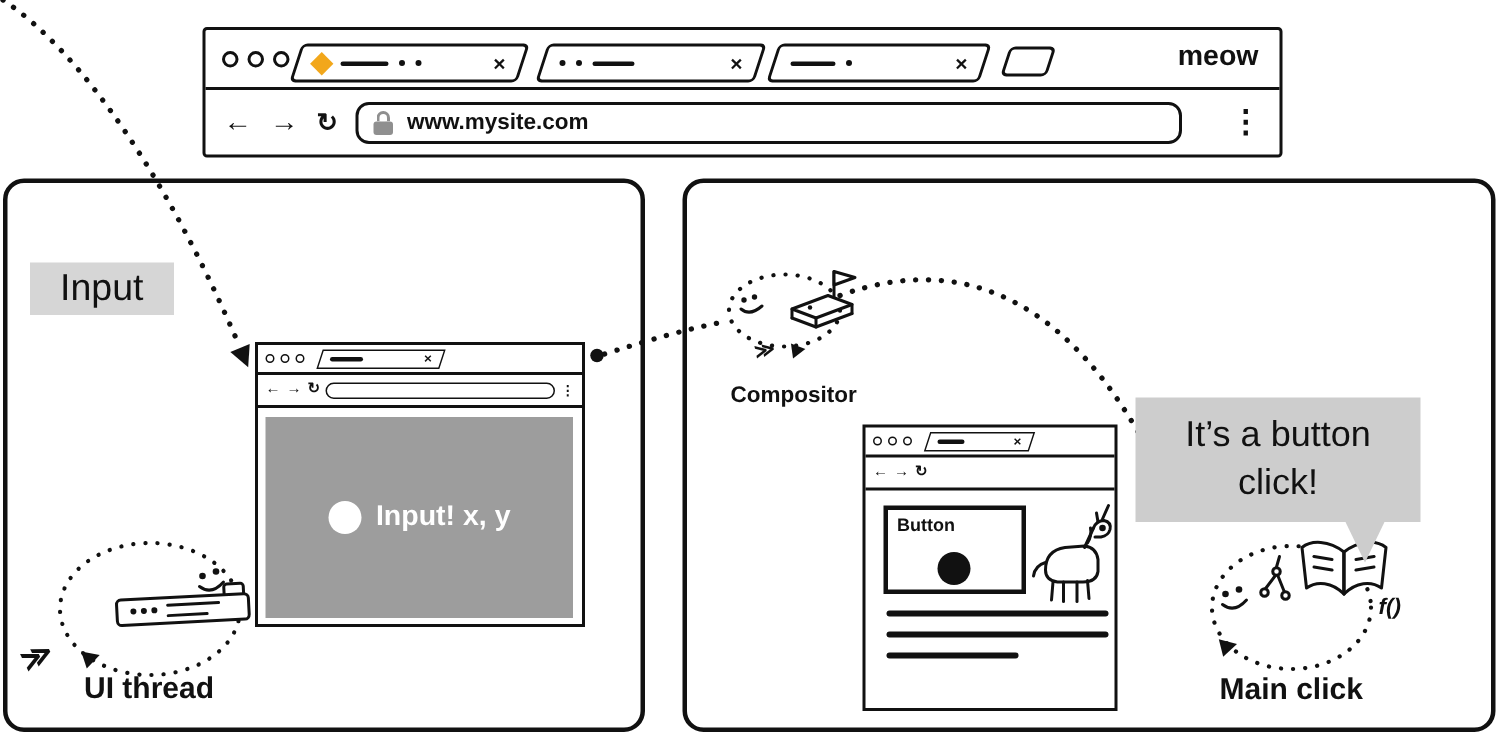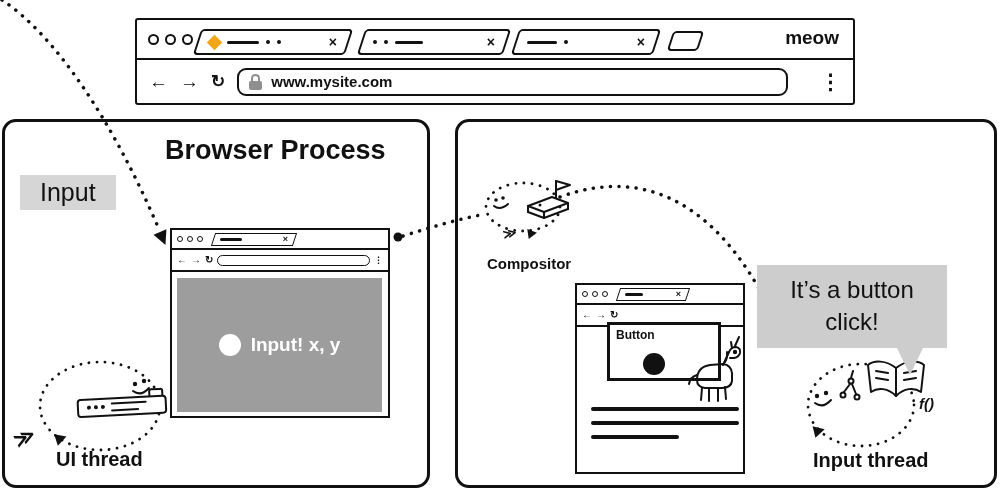--- a/index.html
+++ b/index.html
@@ -127,21 +127,20 @@
         </span>
         <span>www.mysite.com</span>
       </div>
       <span class="menu-dots">⋮</span>
     </div>
   </div>
 
   <div class="panel" style="left:2px;top:119px;width:428px;height:369px;"></div>
   <div class="panel" style="left:455px;top:119px;width:542px;height:369px;"></div>
 
-  <div class="panel-title" style="left:165px;top:135px;">Browser Process</div>
 
   <div class="gray-label" style="left:20px;top:175px;">Input</div>
 
   <div class="mini" style="left:170px;top:228px;width:220px;height:190px;">
     <div class="mini-row mini-row1">
       <span class="mini-tl"></span>
       <span class="mini-tl"></span>
       <span class="mini-tl"></span>
       <span class="mini-tab" style="width:82px">
         <span class="unskew" style="width:100%">
@@ -173,32 +172,32 @@
           <span class="dash" style="width:18px"></span>
           <span class="mini-x" style="margin-left:auto">×</span>
         </span>
       </span>
     </div>
     <div class="mini-row mini-row2">
       <span class="mini-ic">←</span>
       <span class="mini-ic">→</span>
       <span class="mini-ic">↻</span>
     </div>
-    <div class="btn-box" style="left:12px;top:37px;width:114px;height:59px;margin-left:18px;">
+    <div class="btn-box" style="left:12px;top:52px;width:95px;height:59px;">
       <div class="btn-label">Button</div>
       <div class="btn-dot" style="left:33px;top:28px;"></div>
     </div>
     <div class="bar" style="left:14px;top:122px;width:148px;"></div>
     <div class="bar" style="left:14px;top:136px;width:148px;"></div>
     <div class="bar" style="left:14px;top:150px;width:88px;"></div>
   </div>
 
   <div class="thread-label" style="left:56px;top:448px;">UI thread</div>
   <div class="compositor-label" style="left:487px;top:255px;">Compositor</div>
-  <div class="thread-label" style="left:813px;top:449px;">Input thread</div>
+  <div class="thread-label" style="left:813px;top:449px;">Main click</div>
 
   <div class="bubble" style="left:757px;top:265px;">It’s a button click!</div>
   <div class="bubble-tail" style="left:897px;top:348px;"></div>
 
   <svg class="overlay" width="1000" height="502" viewBox="0 0 1000 502">
 
     <g>
       <path class="dotted" d="M 2 0 C 55 35, 112 120, 158 227"></path>
       <path class="head" d="M0,-7 L14,0 L0,7 Z" transform="translate(160,232) rotate(67)"></path>
     </g>

